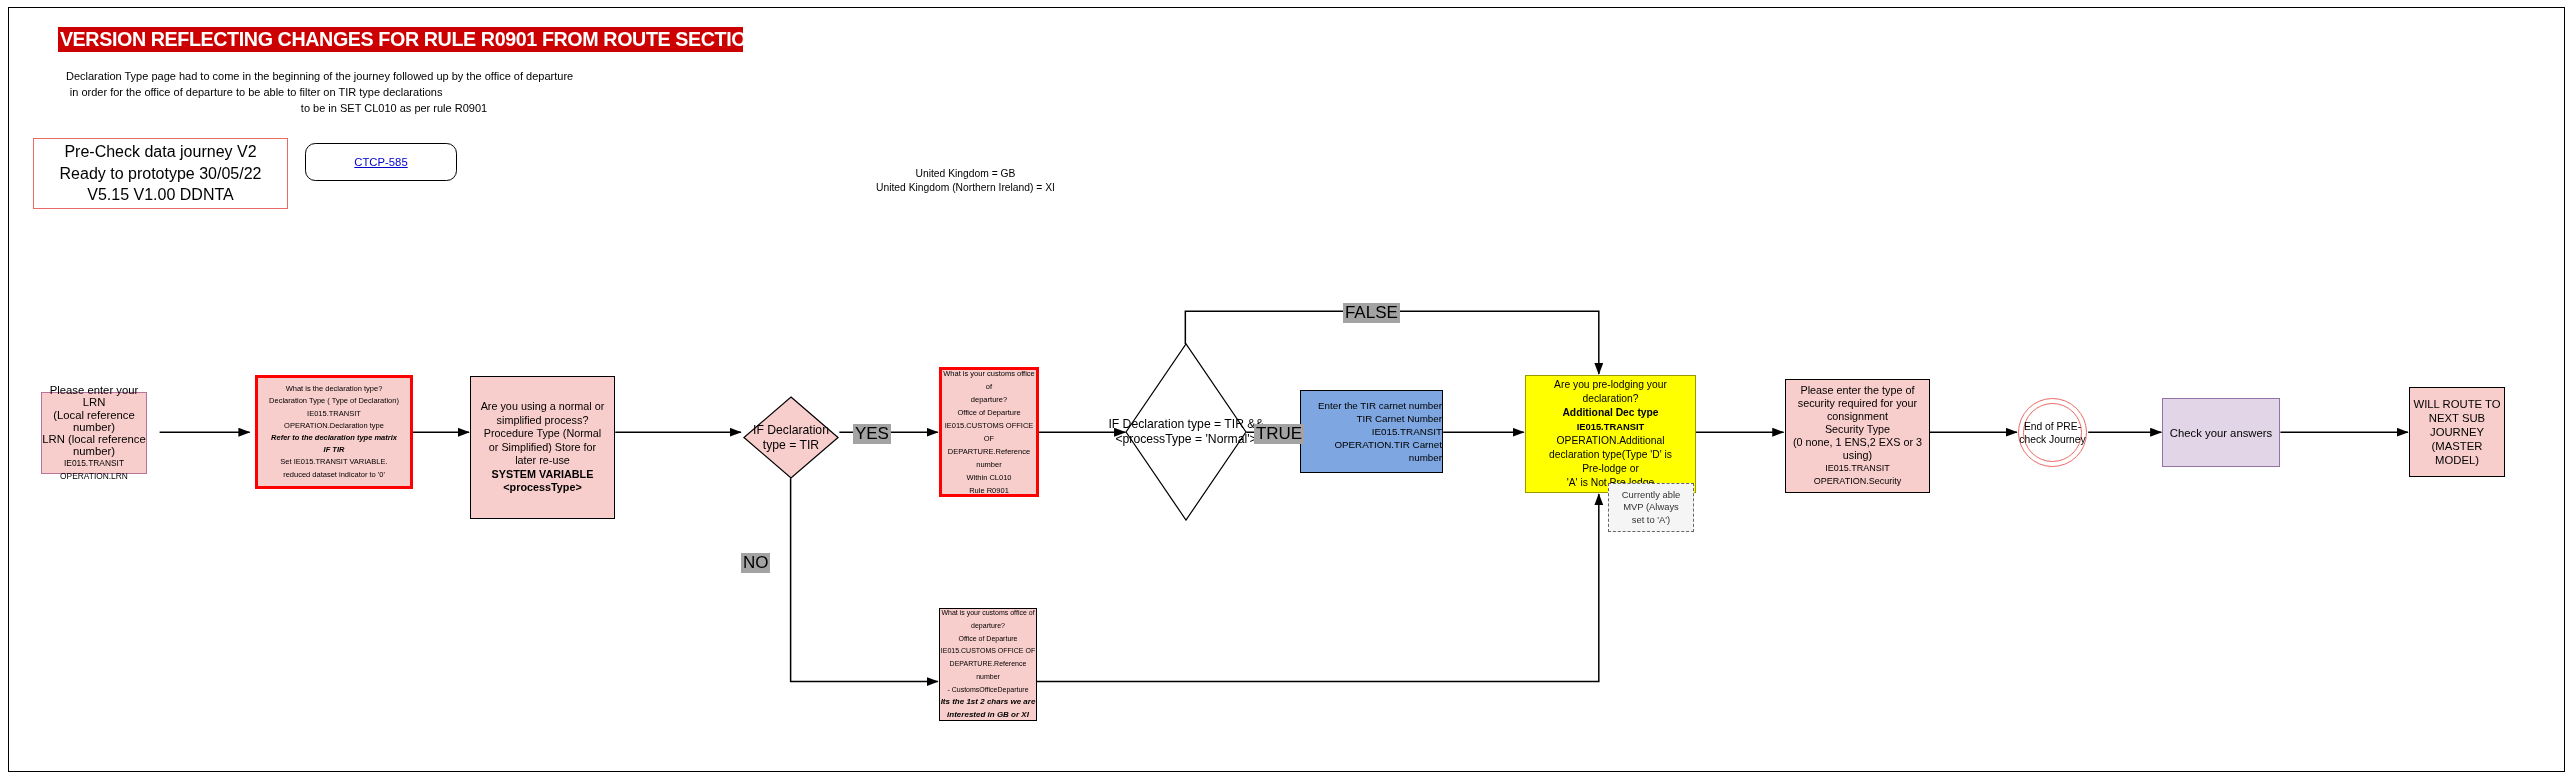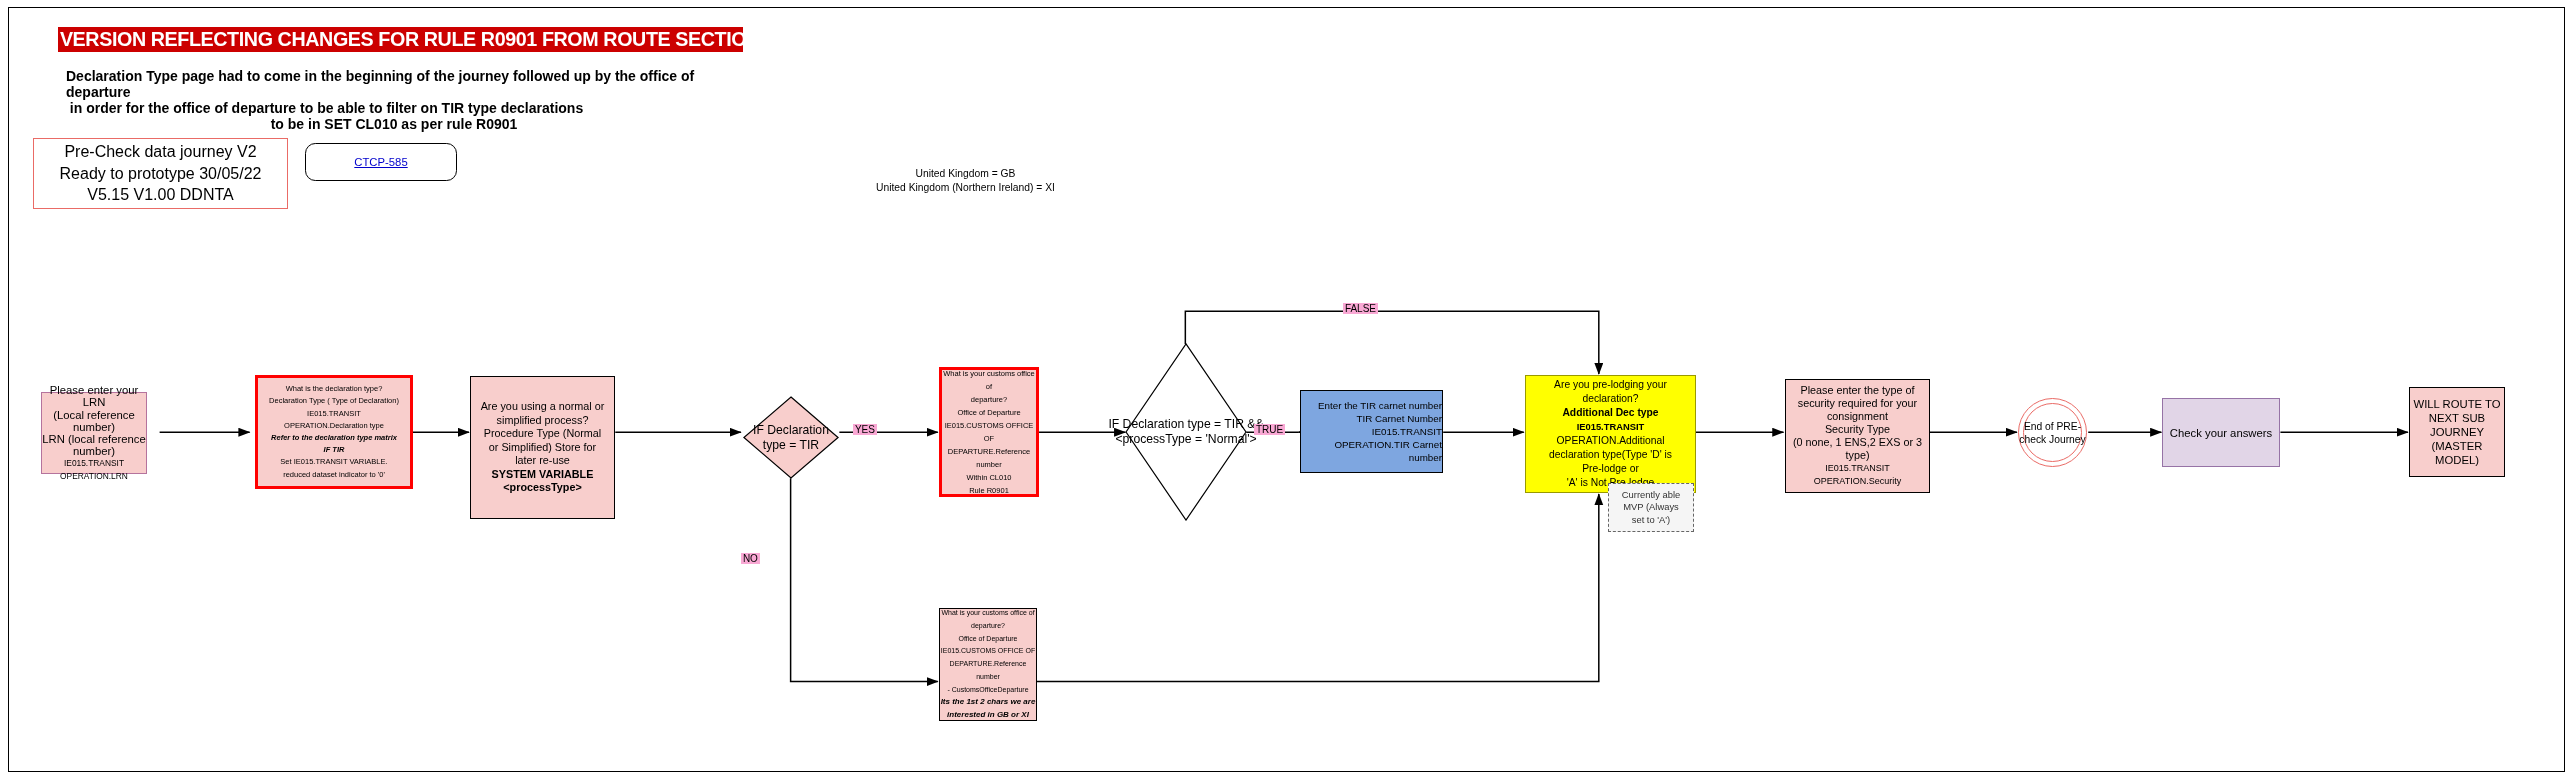--- a/index.html
+++ b/index.html
@@ -36,24 +36,23 @@
     letter-spacing: -0.4px;
     white-space: nowrap;
     padding-left: 1.9px;
     box-sizing: border-box;
   }
   
   #description {
     position: absolute;
     left: 66px; top: 68px;
     width: 656px;
-    font-size: 14px;
+    font-size: 11px;
     color: #000000;
     line-height: 16px;
-    font-weight: bold;
   }
   #description .d1 { text-align: left; }
   #description .d2 { text-align: left; padding-left: 3.8px;}
   #description .d3 { text-align: center; }
   
   #version-box {
     position: absolute;
     left: 33px; top: 138px;
     width: 255px; height: 71px;
     border: 1.4px solid #ea6b66;
@@ -146,23 +145,23 @@
   }
   .end-circle-inner {
     position: absolute;
     border: 1.9px solid #ea6b66;
     border-radius: 50%;
     box-sizing: border-box;
   }
   
   .edge-label {
     position: absolute;
-    font-size: 10px;
-    color: #000;
-    background: #f9a8d4;
+    font-size: 17px;
+    color: #000;
+    background: #a3a3a3;
     padding: 0 1.9px;
     white-space: nowrap;
   }
   
   #edges { position: absolute; left: 0; top: 0; width: 2576px; height: 781px; pointer-events: none; }
   .bold  { font-weight: bold; }
   .bi    { font-weight: bold; font-style: italic; }
 </style>
 </head>
 <body>
@@ -334,21 +333,21 @@
     <span class="ln">MVP (Always</span>
     <span class="ln">set to 'A')</span>
   </div>
 
   <div class="node pink2" style="left:1785px; top:379px; width:145px; height:114px; font-size:10.8px; line-height:13px;">
     <span class="ln">Please enter the type of</span>
     <span class="ln">security required for your</span>
     <span class="ln">consignment</span>
     <span class="ln">Security Type</span>
     <span class="ln">(0 none, 1 ENS,2 EXS or 3</span>
-    <span class="ln">type)</span>
+    <span class="ln">using)</span>
     <span class="ln" style="font-size:9px">IE015.TRANSIT</span>
     <span class="ln" style="font-size:9px">OPERATION.Security</span>
   </div>
 
   <div class="end-circle" style="left:2018px; top:398px; width:69px; height:69px;">
     <div class="end-circle-inner" style="left:3.8px; top:3.8px; right:3.8px; bottom:3.8px;"></div>
     <div style="position:relative; z-index:2;">
       <span class="ln">End of PRE-</span>
       <span class="ln">check</span>
       <span class="ln">Journey</span>

